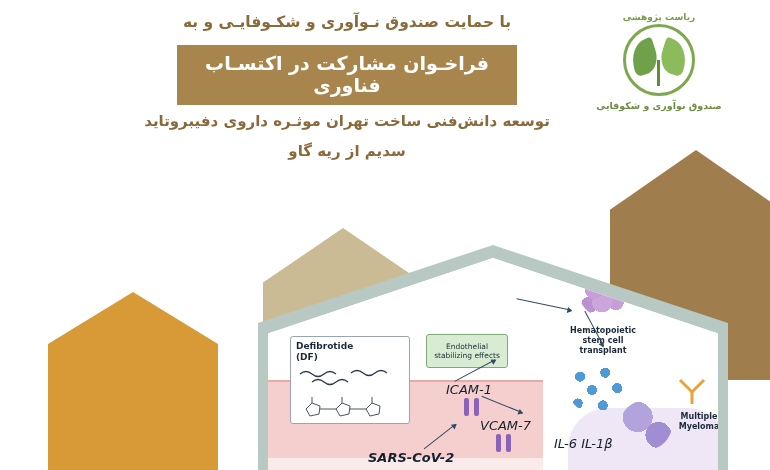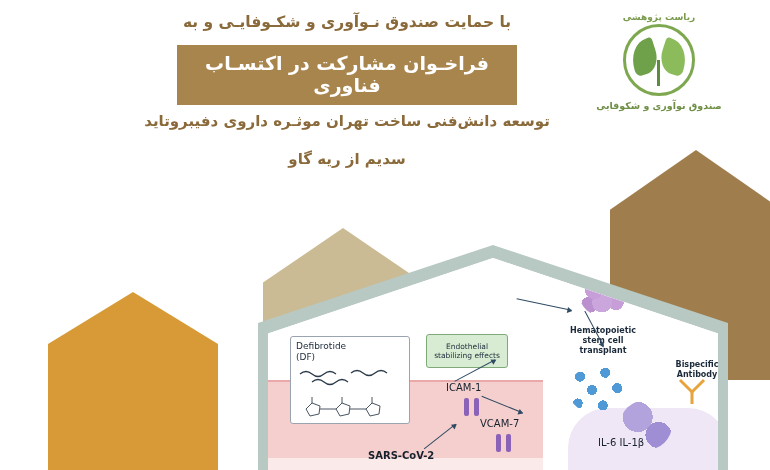--- a/index.html
+++ b/index.html
@@ -95,21 +95,21 @@
     letter-spacing: 0.5px;
   }
   .sub-1, .sub-2 {
     color: #8a6a3a;
     font-size: 15px;
     font-weight: bold;
     line-height: 1.7;
     margin-top: 4px;
     letter-spacing: 0.2px;
   }
-  .sub-2 { margin-top: 13px; }
+  .sub-2 { margin-top: 5px; }
 
   
   #logo {
     position: absolute;
     right: 36px;
     top: 12px;
     width: 150px;
     height: 135px;
     text-align: center;
     direction: rtl;
@@ -200,21 +200,21 @@
     font-size: 8px;
     color: #1b2a3a;
     line-height: 1.25;
     padding: 4px 5px;
   }
   #box-df {
     left: 22px; top: 78px;
     width: 120px; height: 88px;
     text-align: left;
   }
-  #box-df .title { font-weight: normal; font-size: 9px; }
+  #box-df .title { font-weight: bold; font-size: 9px; }
   #df-squiggles {
     margin-top: 4px;
     height: 18px;
   }
   #df-struct {
     margin-top: 4px;
     height: 30px;
   }
   #box-endo {
     left: 158px; top: 76px;
@@ -244,27 +244,28 @@
   #box-myeloma {
     left: 400px; top: 150px;
     width: 62px;
     border: none; background: transparent;
     font-size: 8px; font-weight: bold;
     text-align: center;
   }
 
   .fig-label {
     position: absolute;
-    font-size: 10px;
+    font-size: 13px;
     color: #16212e;
     white-space: nowrap;
+    font-style: italic;
   }
   #lbl-icam { left: 178px; top: 124px; }
   #lbl-vcam { left: 212px; top: 160px; }
-  #lbl-il { left: 286px; top: 178px; line-height: 1.3; margin-left: 44px; }
+  #lbl-il { left: 286px; top: 178px; line-height: 1.3; }
   #lbl-sars { left: 100px; top: 192px; font-weight: bold; }
 
   .cell-cluster {
     position: absolute;
     border-radius: 50%;
   }
   #hsc-cluster {
     left: 312px; top: 18px;
     width: 46px; height: 40px;
     background: radial-gradient(circle at 30% 35%, #c79ed8 0 9px, transparent 9px),
@@ -371,24 +372,24 @@
       <div class="fig-box" id="box-hsc">Hematopoietic
 stem cell
 transplant</div>
 
       <div class="cell-cluster" id="blue-dots"></div>
 
       <svg style="position:absolute;left:404px;top:118px;width:44px;height:32px" viewBox="0 0 44 32">
         <path d="M8 4 L20 16 L32 4" stroke="#e8a33d" stroke-width="3" fill="none"></path>
         <path d="M20 16 L20 28" stroke="#e8a33d" stroke-width="3" fill="none"></path>
       </svg>
-      <div class="fig-box" id="box-bispecific">Bispecific
-Antibody</div>
 
       <div class="cell-cluster" id="myeloma-cells"></div>
+      <div class="fig-box" id="box-myeloma">Multiple
+Myeloma</div>
 
       <div class="receptor" style="left:196px;top:140px"></div>
       <div class="receptor" style="left:206px;top:140px"></div>
       <div class="receptor" style="left:228px;top:176px"></div>
       <div class="receptor" style="left:238px;top:176px"></div>
 
       <div class="fig-label" id="lbl-icam">ICAM-1</div>
       <div class="fig-label" id="lbl-vcam">VCAM-7</div>
       <div class="fig-label" id="lbl-il">IL-6
 IL-1β</div>

